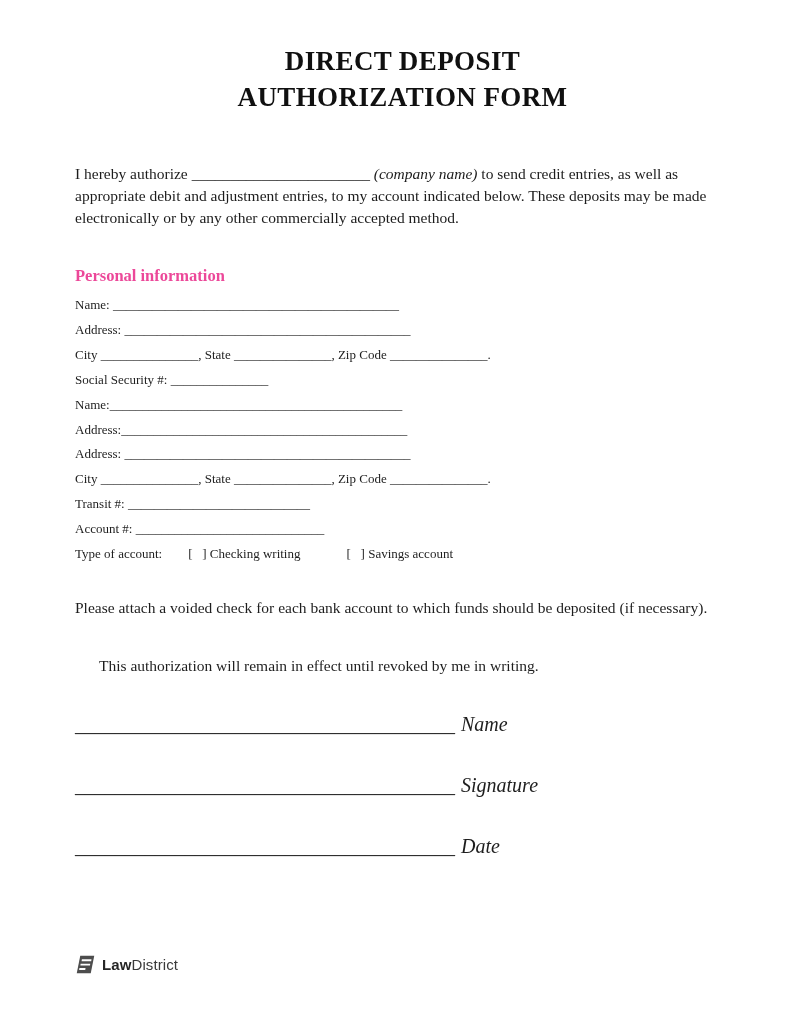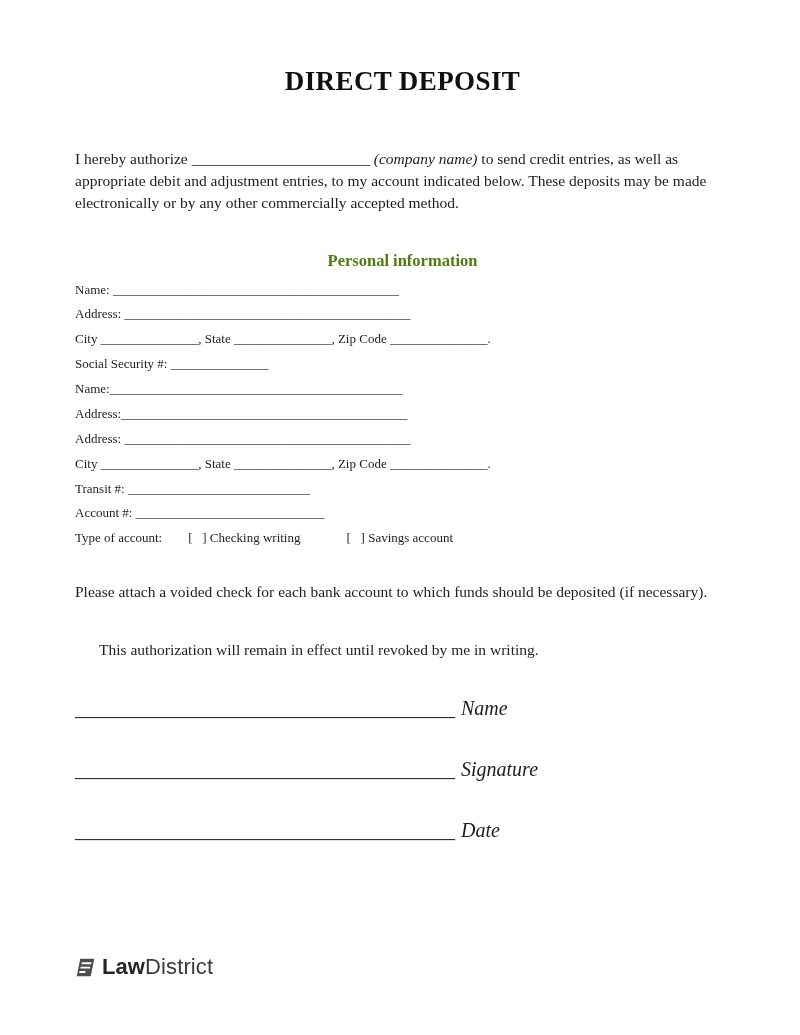--- a/index.html
+++ b/index.html
@@ -5,21 +5,21 @@
   * { margin: 0; padding: 0; box-sizing: border-box; }
   html, body { background: #ffffff; }
   body {
     width: 800px;
     height: 1035px;
     position: relative;
     font-family: "Liberation Serif", "DejaVu Serif", serif;
     color: #1e1e1e;
     overflow: hidden;
   }
-  .page { padding: 64px 70px 0 75px; }
+  .page { padding: 44px 70px 0 75px; }
 
   .title {
     text-align: center;
     font-weight: bold;
     font-size: 27px;
     line-height: 1.32;
     color: #101010;
     letter-spacing: 0.4px;
   }
 
@@ -29,24 +29,23 @@
     line-height: 1.42;
     color: #1c1c1c;
   }
 
   .italic { font-style: italic; font-family: Liberation Serif, serif; }
   .blank { white-space: nowrap; letter-spacing: 0; }
 
   .section-heading {
     font-weight: bold;
     font-size: 16.5px;
-    color: #4d7c0f;
+    color: #ec4899;
     margin-top: 37px;
     margin-bottom: 11px;
-    text-align: center;
   }
   .section-heading.financial { margin-top: 33px; }
 
   .field-row {
     font-size: 13px;
     line-height: 1.22;
     margin-bottom: 9px;
     white-space: nowrap;
   }
 
@@ -78,33 +77,33 @@
     position: absolute;
     left: 75px;
     top: 954px;
     display: flex;
     align-items: center;
     gap: 6px;
   }
   .logo-icon { display: inline-flex; width: 21px; height: 21px; }
   .logo-text {
     font-family: "Liberation Sans", "DejaVu Sans", sans-serif;
-    font-size: 22px;
+    font-size: 15px;
     color: #2d2d2d;
     letter-spacing: 0.1px;
   }
   .logo-text b { font-weight: 700; color: #262626; }
   .logo-text .logo-light { font-weight: 400; color: #3a3a3a; }
 </style>
 </head>
 <body>
 
 <div class="page">
 
-  <h1 class="title"><span>DIRECT DEPOSIT</span><br></h1>
+  <h1 class="title"><span>DIRECT DEPOSIT</span><br><span>AUTHORIZATION FORM</span></h1>
 
   <p class="intro"><span>I hereby authorize </span><span class="blank">_______________________</span><span class="italic"> (company name) </span><span>to send credit entries, as well as appropriate debit and adjustment entries, to my account indicated below. These deposits may be made electronically or by any other commercially accepted method.</span></p>
 
   <h2 class="section-heading">Personal information</h2>
 
   <div class="field-row"><span>Name: </span><span class="blank">____________________________________________</span></div>
 
   <div class="field-row"><span>Address: </span><span class="blank">____________________________________________</span></div>
 
   <div class="field-row"><span>City </span><span class="blank">_______________</span><span>, State </span><span class="blank">_______________</span><span>, Zip Code </span><span class="blank">_______________</span><span>.</span></div>

